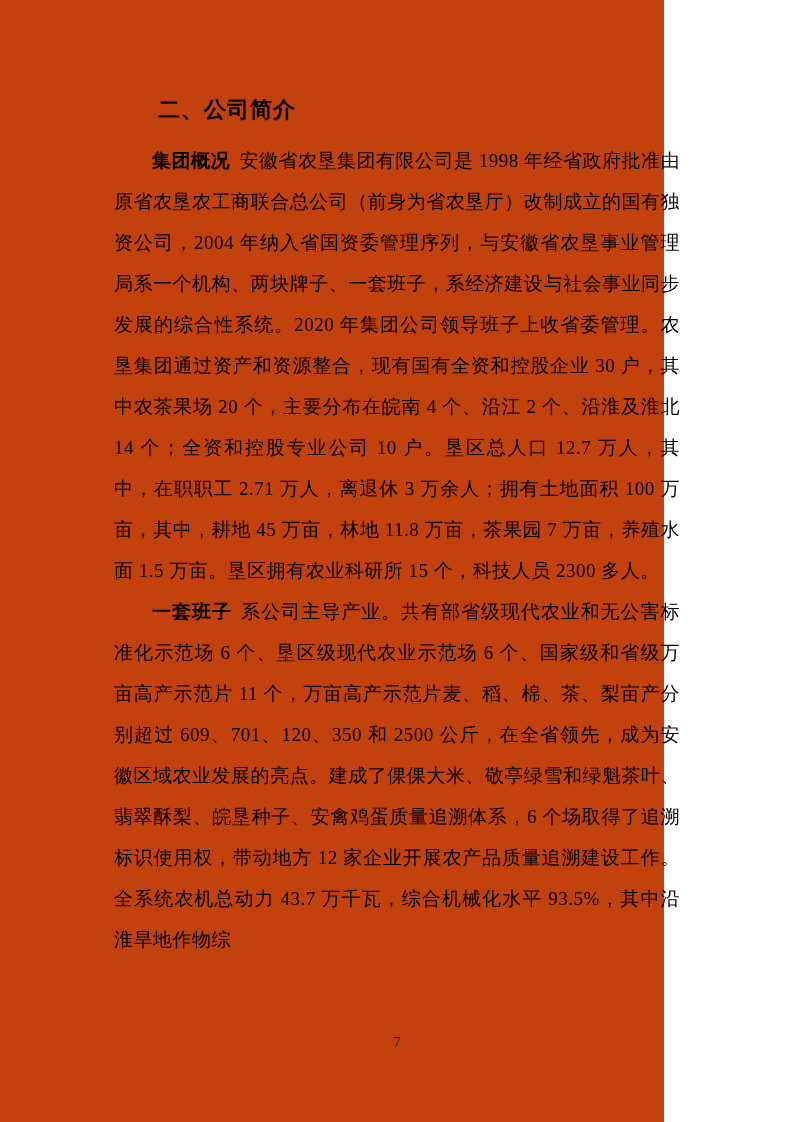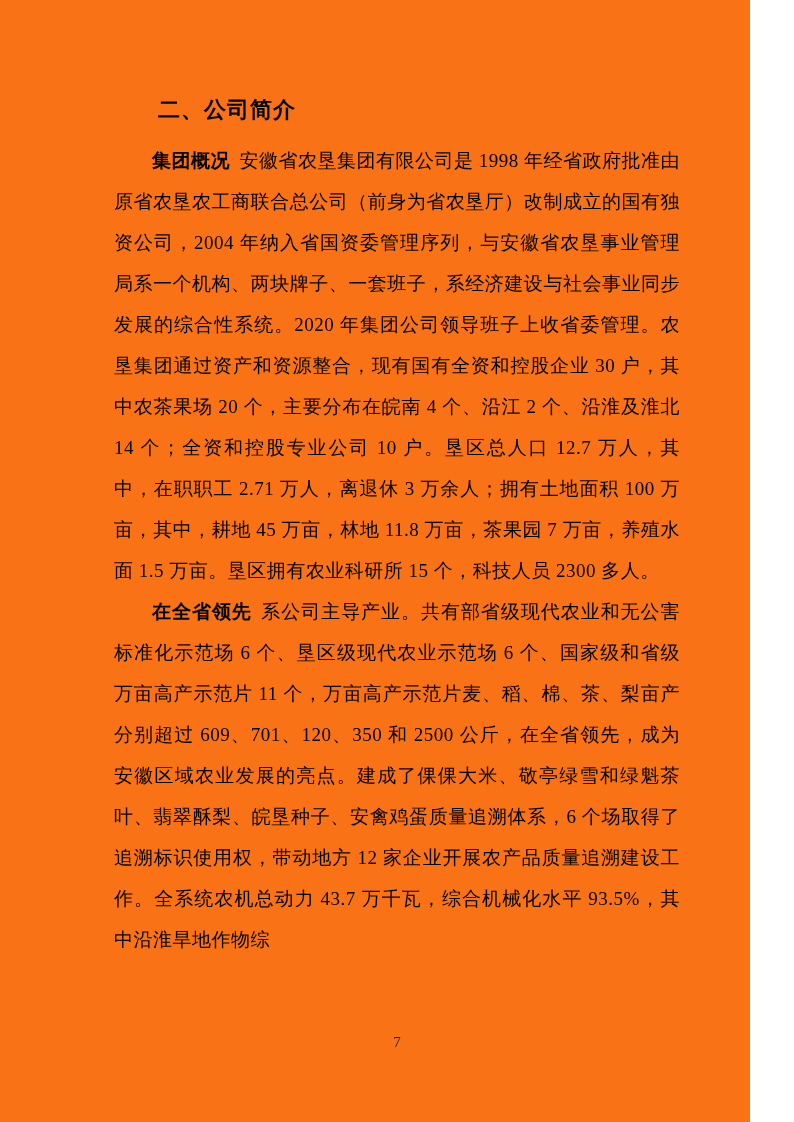--- a/index.html
+++ b/index.html
@@ -12,23 +12,23 @@
     height: 1122px;
     position: relative;
     overflow: hidden;
     font-family: "Liberation Serif", "DejaVu Serif", serif;
     color: #000000;
   }
   .sheet {
     position: absolute;
     top: 0;
     left: 0;
-    width: 750px;
+    width: 664px;
     height: 1122px;
-    background: #f97316;
+    background: #c2410c;
   }
   .content {
     position: absolute;
     top: 89px;
     left: 114px;
     width: 566px;
   }
   .section-heading {
     margin: 0 0 10px 0;
     font-family: "DejaVu Sans", "Liberation Sans", sans-serif;
@@ -68,18 +68,18 @@
 </head>
 <body>
 
 <div class="sheet">
   <div class="content">
 
     <h2 class="section-heading">二、公司简介</h2>
 
     <p class="para"><span class="para-lead">集团概况</span><span>安徽省农垦集团有限公司是 1998 年经省政府批准由原省农垦农工商联合总公司（前身为省农垦厅）改制成立的国有独资公司，2004 年纳入省国资委管理序列，与安徽省农垦事业管理局系一个机构、两块牌子、一套班子，系经济建设与社会事业同步发展的综合性系统。2020 年集团公司领导班子上收省委管理。农垦集团通过资产和资源整合，现有国有全资和控股企业 30 户，其中农茶果场 20 个，主要分布在皖南 4 个、沿江 2 个、沿淮及淮北 14 个；全资和控股专业公司 10 户。垦区总人口 12.7 万人，其中，在职职工 2.71 万人，离退休 3 万余人；拥有土地面积 100 万亩，其中，耕地 45 万亩，林地 11.8 万亩，茶果园 7 万亩，养殖水面 1.5 万亩。垦区拥有农业科研所 15 个，科技人员 2300 多人。</span></p>
 
-    <p class="para"><span class="para-lead">在全省领先</span><span>系公司主导产业。共有部省级现代农业和无公害标准化示范场 6 个、垦区级现代农业示范场 6 个、国家级和省级万亩高产示范片 11 个，万亩高产示范片麦、稻、棉、茶、梨亩产分别超过 609、701、120、350 和 2500 公斤，在全省领先，成为安徽区域农业发展的亮点。建成了倮倮大米、敬亭绿雪和绿魁茶叶、翡翠酥梨、皖垦种子、安禽鸡蛋质量追溯体系，6 个场取得了追溯标识使用权，带动地方 12 家企业开展农产品质量追溯建设工作。全系统农机总动力 43.7 万千瓦，综合机械化水平 93.5%，其中沿淮旱地作物综</span></p>
+    <p class="para"><span class="para-lead">一套班子</span><span>系公司主导产业。共有部省级现代农业和无公害标准化示范场 6 个、垦区级现代农业示范场 6 个、国家级和省级万亩高产示范片 11 个，万亩高产示范片麦、稻、棉、茶、梨亩产分别超过 609、701、120、350 和 2500 公斤，在全省领先，成为安徽区域农业发展的亮点。建成了倮倮大米、敬亭绿雪和绿魁茶叶、翡翠酥梨、皖垦种子、安禽鸡蛋质量追溯体系，6 个场取得了追溯标识使用权，带动地方 12 家企业开展农产品质量追溯建设工作。全系统农机总动力 43.7 万千瓦，综合机械化水平 93.5%，其中沿淮旱地作物综</span></p>
 
   </div>
 
   <div class="page-number">7</div>
 </div>
 
 </body></html>

